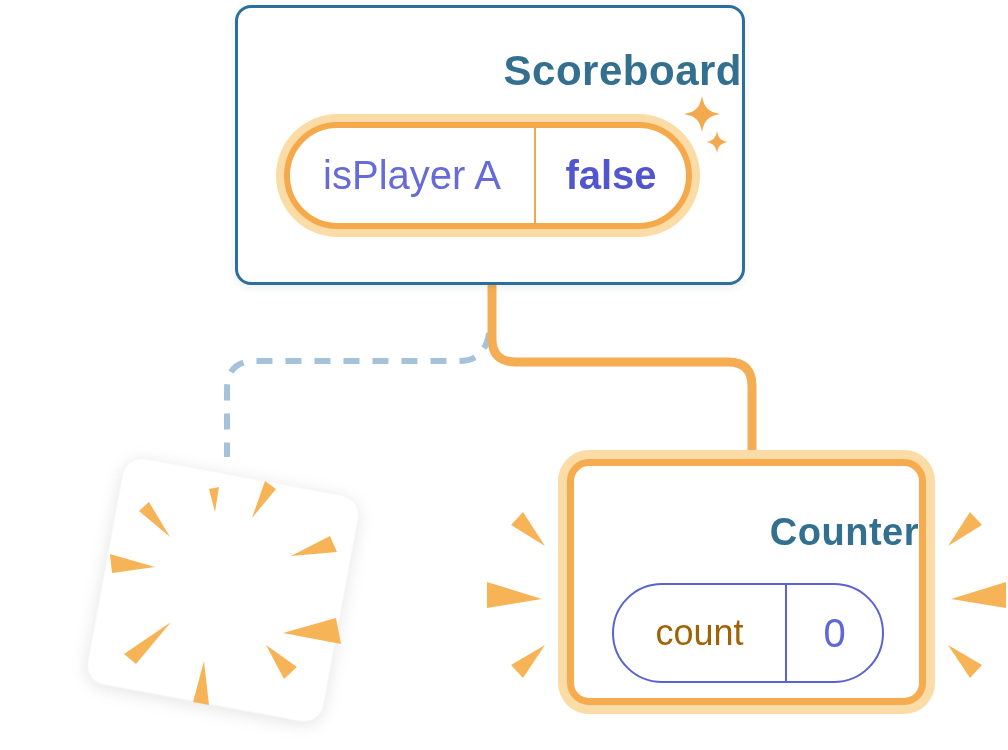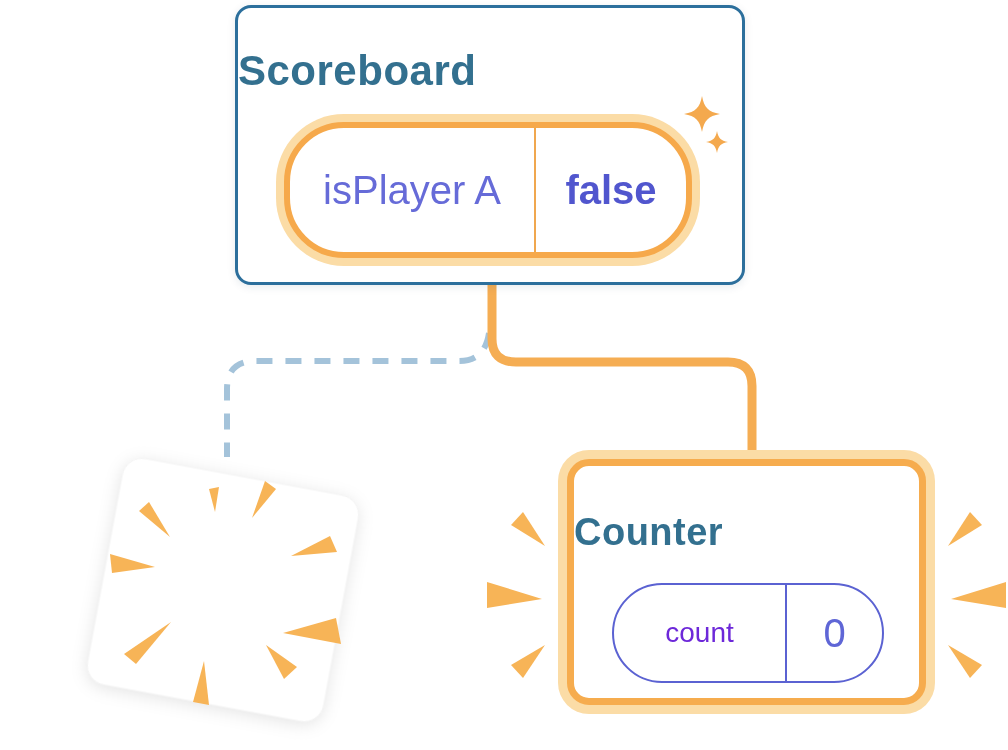--- a/index.html
+++ b/index.html
@@ -13,51 +13,51 @@
   .card{position:absolute;z-index:2;background:#ffffff;box-sizing:border-box;}
   #sparkle-layer{position:absolute;z-index:3;}
 
   
   .scoreboard-card{
     left:235px;top:5px;width:510px;height:280px;
     border:3px solid #2C6F9C;border-radius:16px;
     box-shadow:0 2px 8px rgba(20,60,90,0.10);
   }
   .component-title{
-    text-align:left;color:#33708F;font-weight:700;letter-spacing:0.5px;
+    text-align:right;color:#33708F;font-weight:700;letter-spacing:0.5px;
   }
   .scoreboard-card .component-title{margin-top:40px;font-size:42px;line-height:46px;}
 
   
   .state-pill{
     position:absolute;display:flex;align-items:stretch;box-sizing:border-box;
     background:#ffffff;
   }
   .scoreboard-pill{
-    left:46px;top:114px;width:408px;height:136px;
+    left:46px;top:114px;width:408px;height:107px;
     border:6px solid #F6A94B;border-radius:60px;
     box-shadow:0 0 0 8px #FBDCA6;
   }
   .pill-cell{display:flex;align-items:center;justify-content:center;}
   .scoreboard-pill .cell-key{width:244px;font-size:40px;color:#666BD8;}
   .scoreboard-pill .cell-value{flex:1;font-size:40px;font-weight:700;color:#5156CE;text-align:right;}
   .scoreboard-pill .pill-divider{width:2px;background:#F0A74F;}
 
   
   .counter-card{
     left:567px;top:459px;width:359px;height:246px;
     border:7px solid #F6AC4E;border-radius:22px;
     box-shadow:0 0 0 9px #FBDCA6;
   }
   .counter-card .component-title{margin-top:44px;font-size:38px;line-height:44px;}
   .counter-pill{
     left:38px;top:117px;width:272px;height:100px;
     border:2px solid #5B62D2;border-radius:50px;
   }
-  .counter-pill .cell-key{width:171px;font-size:28px;color:#6d28d9;}
+  .counter-pill .cell-key{width:171px;font-size:36px;color:#a16207;}
   .counter-pill .cell-value{flex:1;font-size:40px;color:#5F66D6;}
   .counter-pill .pill-divider{width:2px;background:#5B62D2;}
 </style>
 </head>
 <body>
 
 <div id="stage">
 
   <svg id="connector-layer" width="1008" height="750" viewBox="0 0 1008 750">
 

